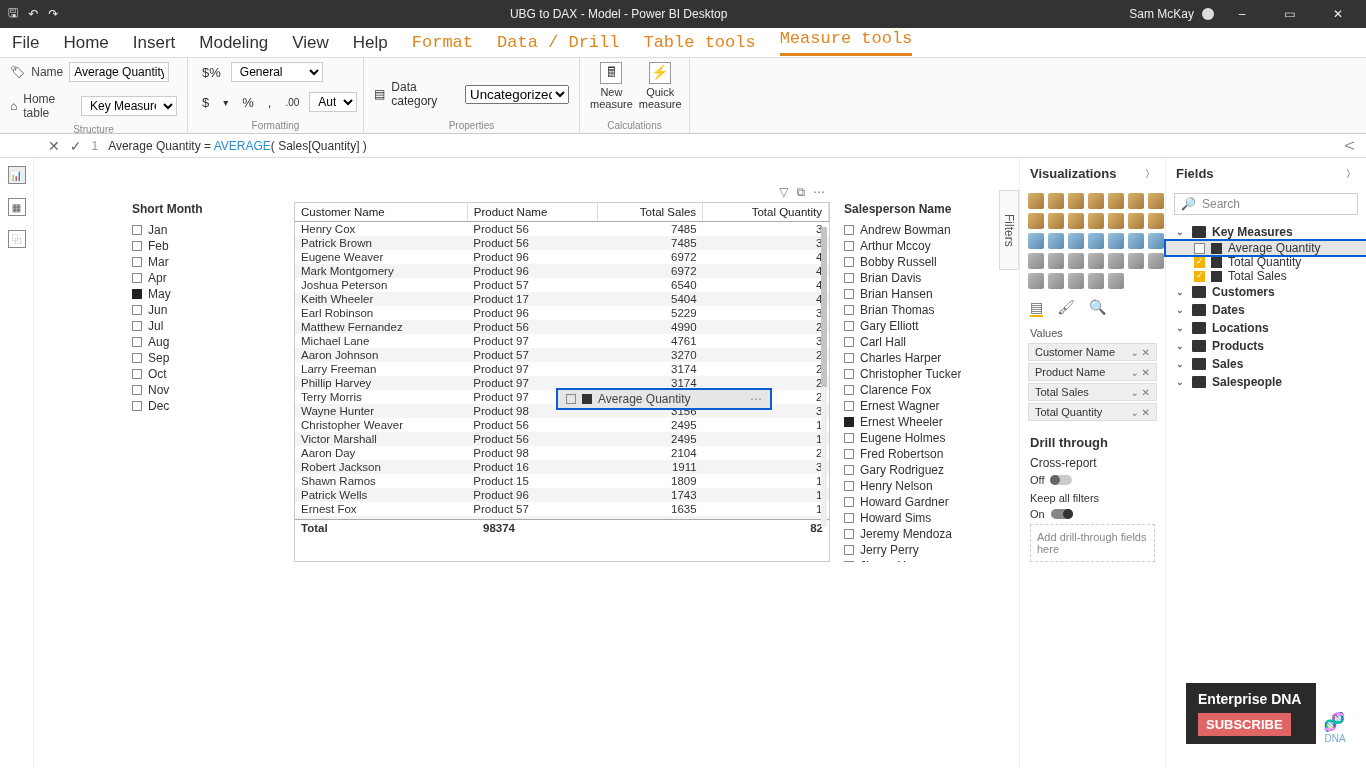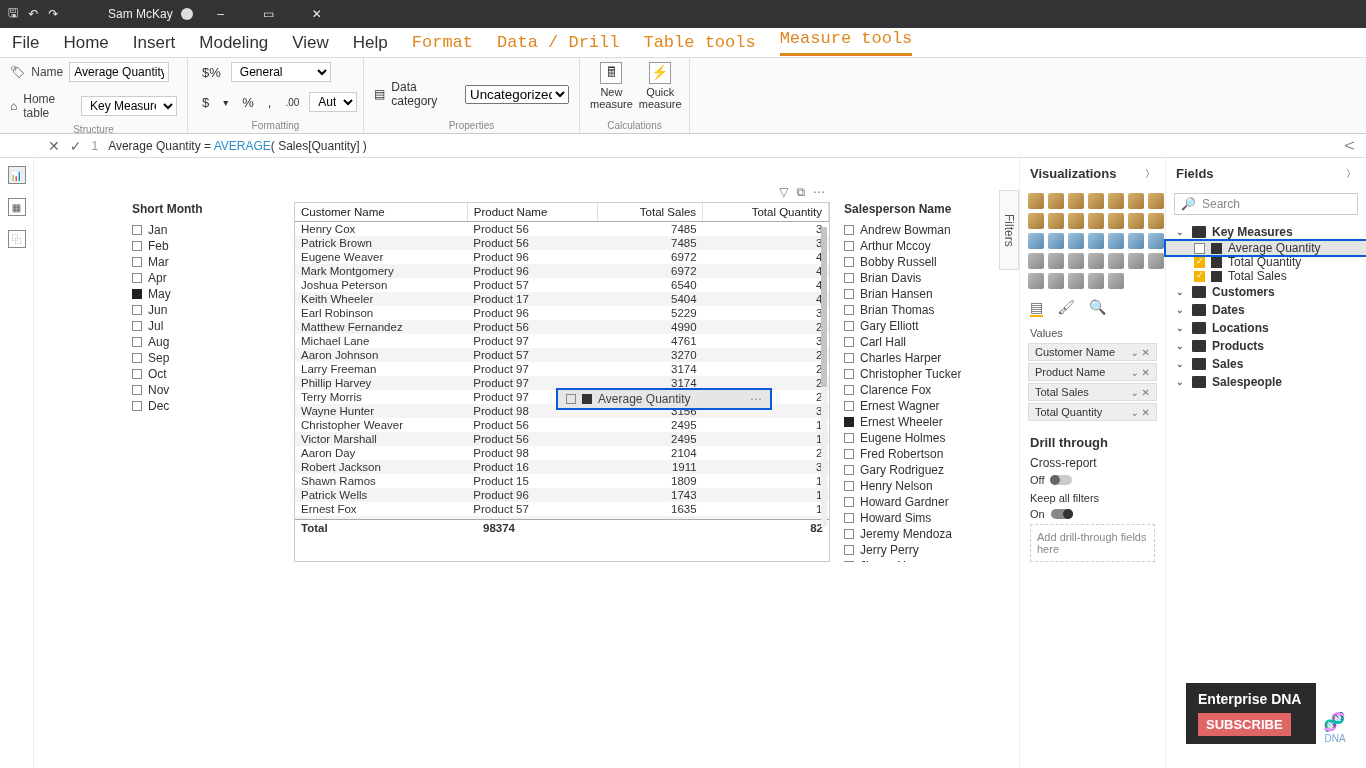--- a/index.html
+++ b/index.html
@@ -117,20 +117,21 @@
 </style>
 </head>
 <body>
 
 <div class="titlebar">
   <div class="qat">
     <span>🖫</span>
     <span>↶</span>
     <span>↷</span>
   </div>
+  <div class="title">UBG to DAX - Model - Power BI Desktop</div>
   <div class="user">
     <span>Sam McKay</span>
     <span class="dot"></span>
     <span class="wbtn">–</span>
     <span class="wbtn">▭</span>
     <span class="wbtn">✕</span>
   </div>
 </div>
 
 <div class="ribbon-tabs">
@@ -160,21 +161,21 @@
         <select style="width:96px;"><option>Key Measures</option></select>
       </div>
     </div>
     <div class="label">Structure</div>
   </div>
 
   <div class="ribbon-group" style="width:176px;">
     <div class="body" style="flex-direction:column;">
       <div class="field-row">
         <span class="fmt-btn">$%</span>
-        <select style="width:100px;"><option>General</option></select>
+        <select style="width:92px;"><option>General</option></select>
       </div>
       <div class="field-row">
         <span class="fmt-btn">$</span>
         <span class="fmt-btn" style="font-size:10px;">▾</span>
         <span class="fmt-btn">%</span>
         <span class="fmt-btn">,</span>
         <span class="fmt-btn" style="font-size:10px;">.00</span>
         <select style="width:48px;"><option>Auto</option></select>
       </div>
     </div>

